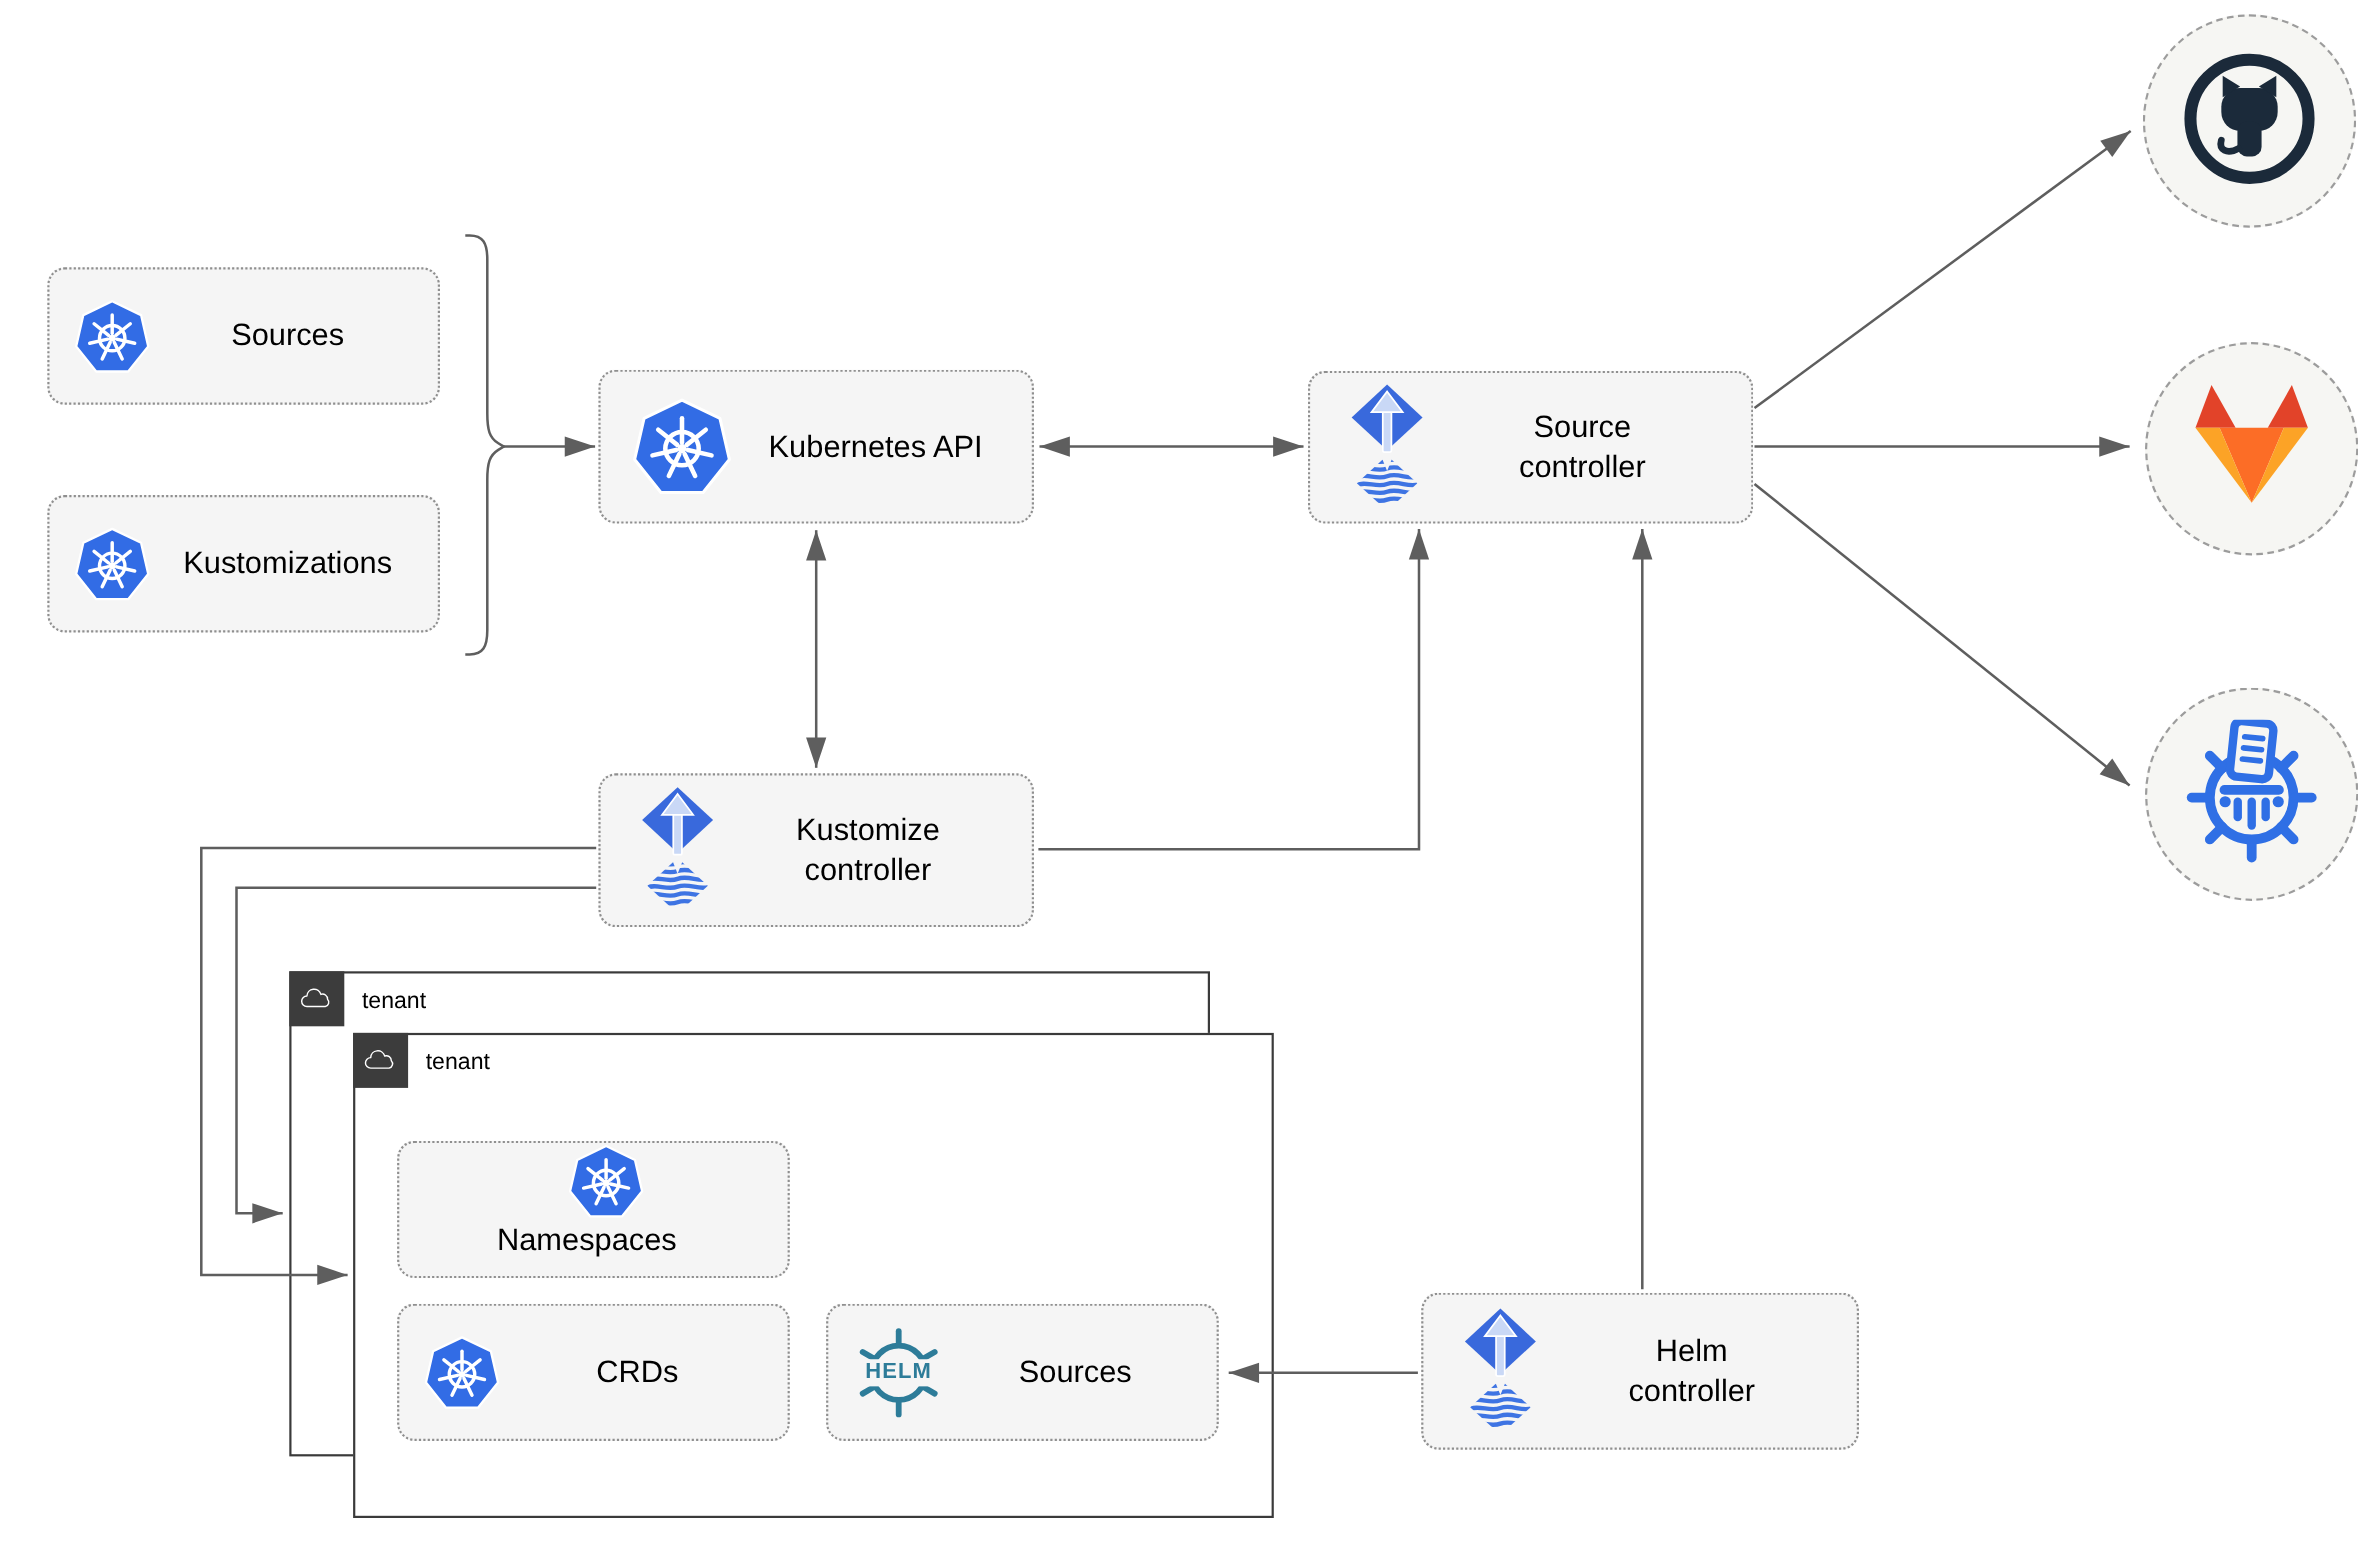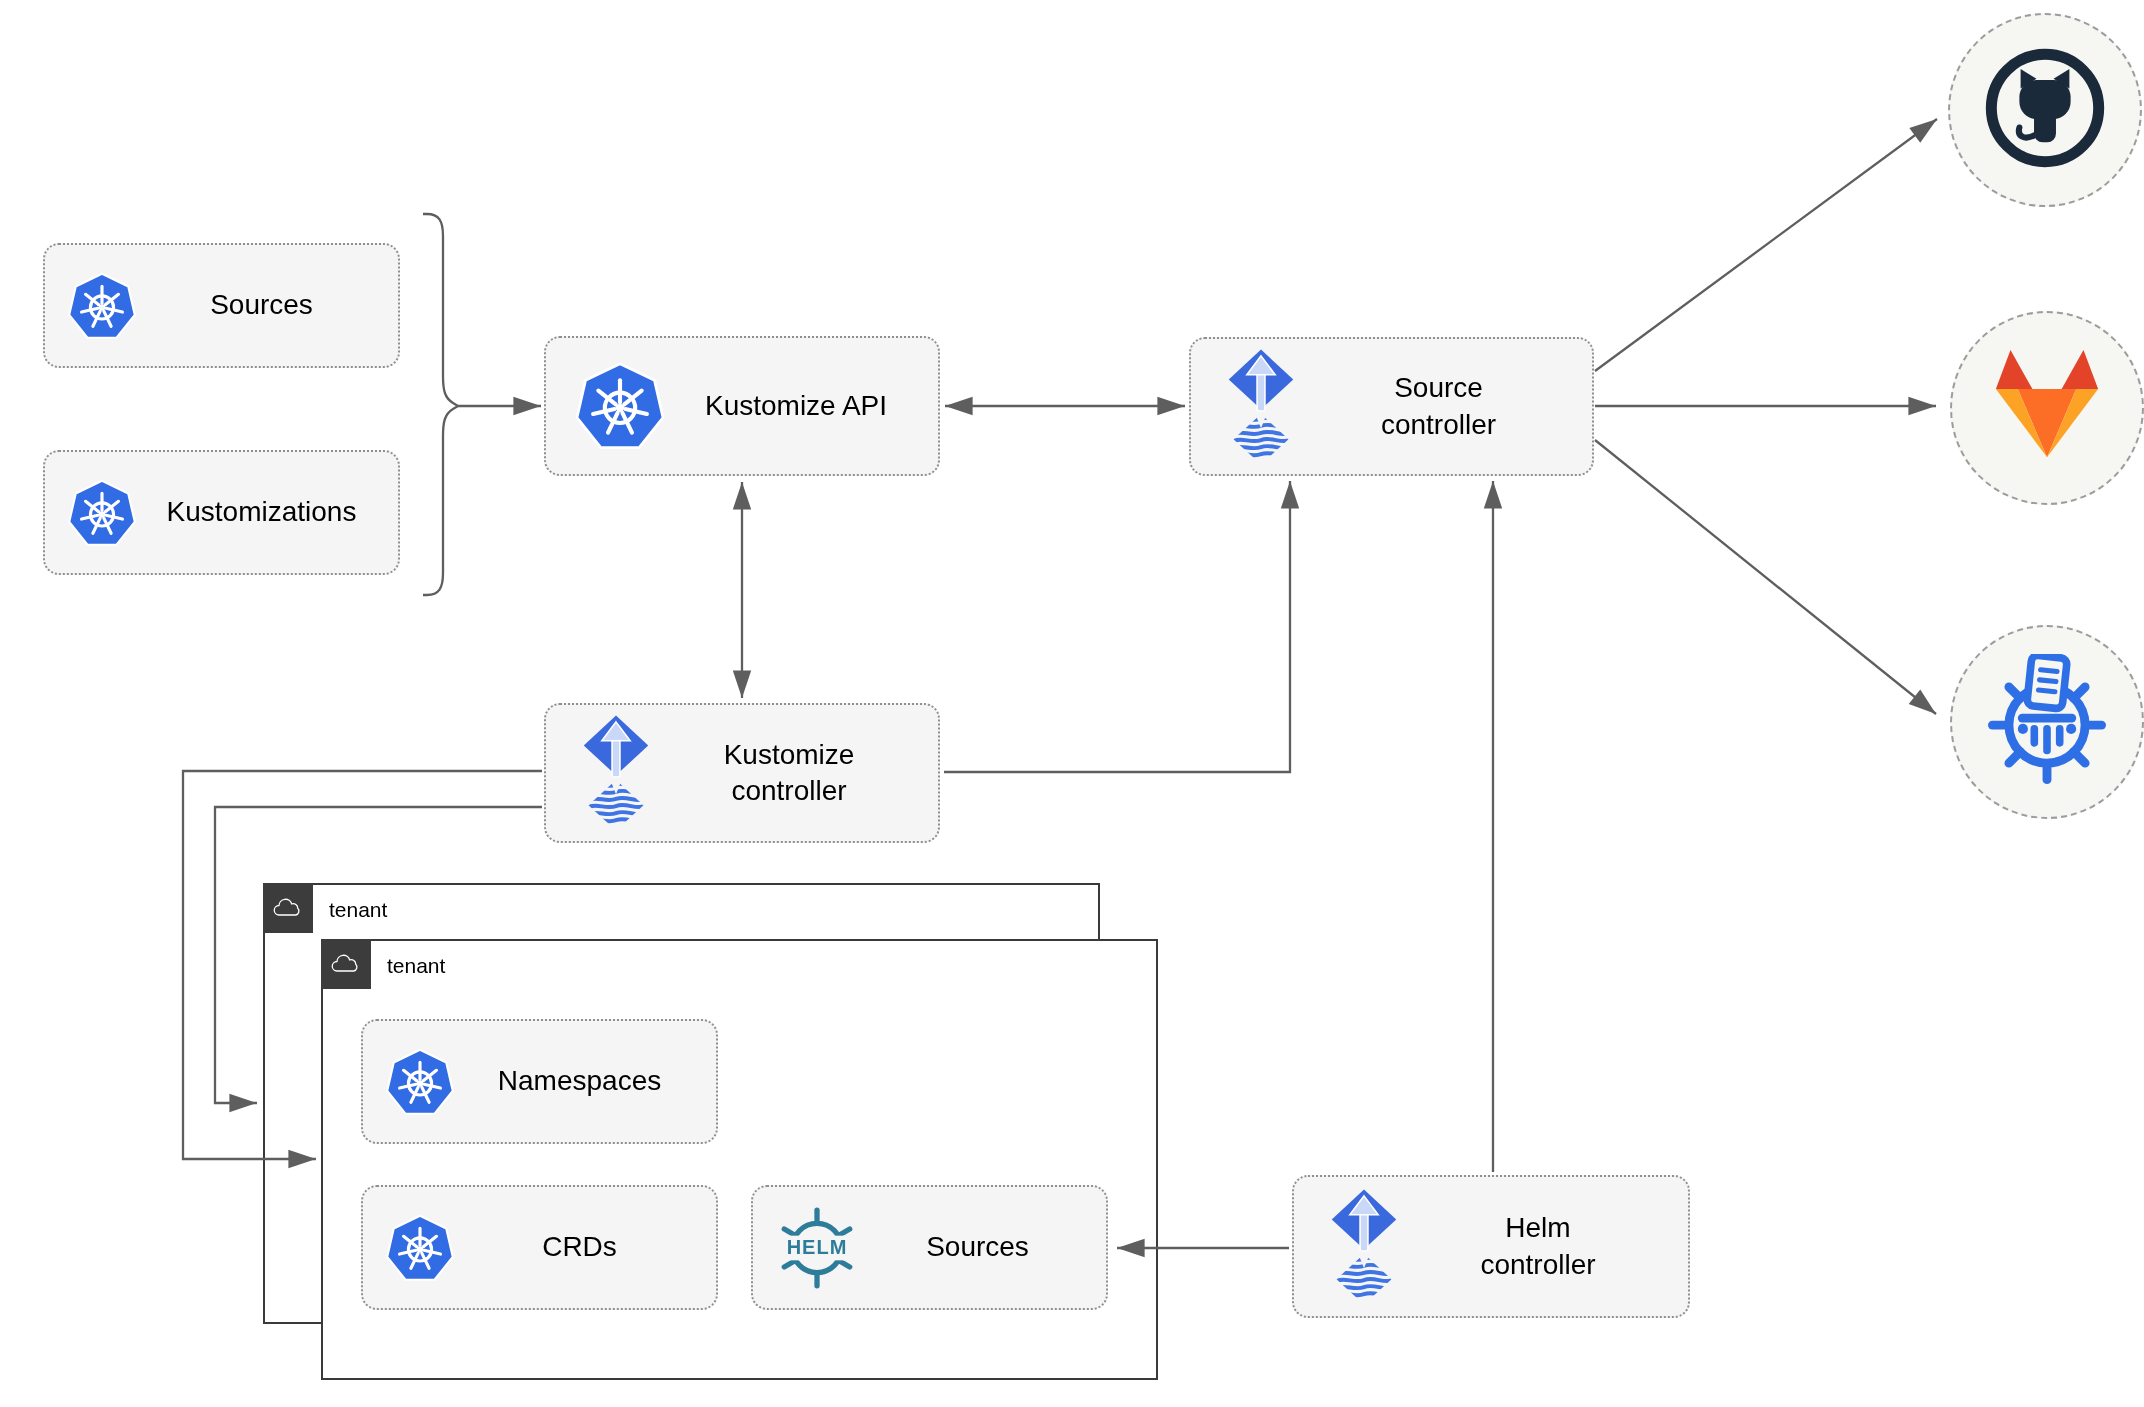--- a/index.html
+++ b/index.html
@@ -194,21 +194,21 @@
     </span>
     <span class="lbl">Kustomizations</span>
   </div>
 
   <div class="node" style="left:527px;top:336px;width:396px;height:140px;">
     <span class="icon" style="margin-left:28px;">
       <svg width="92" height="92">
           <use href="#sym-k8s"></use>
         </svg>
     </span>
-    <span class="lbl">Kustomize API</span>
+    <span class="lbl">Kubernetes API</span>
   </div>
 
   <div class="node" style="left:1172px;top:337px;width:405px;height:139px;">
     <span class="icon" style="margin-left:34px;">
       <svg width="72" height="118">
           <use href="#sym-flux"></use>
         </svg>
     </span>
     <span class="lbl">
       <span style="display:block;">Source</span>
@@ -250,21 +250,21 @@
   </div>
 
   <div class="tenant" style="left:304px;top:939px;width:837px;height:441px;z-index:2;">
     <span class="tab">
       <svg width="32" height="21">
           <use href="#sym-cloud"></use>
         </svg>
     </span>
     <span class="tlabel">tenant</span>
 
-    <div class="node" style="left:38px;top:78px;width:357px;height:125px;">
+    <div class="node" style="left:38px;top:96px;width:357px;height:125px;flex-direction:column;">
       <span class="icon" style="margin-left:22px;">
         <svg width="70" height="70">
             <use href="#sym-k8s"></use>
           </svg>
       </span>
       <span class="lbl">Namespaces</span>
     </div>
 
 
     <div class="node" style="left:38px;top:244px;width:357px;height:125px;">

